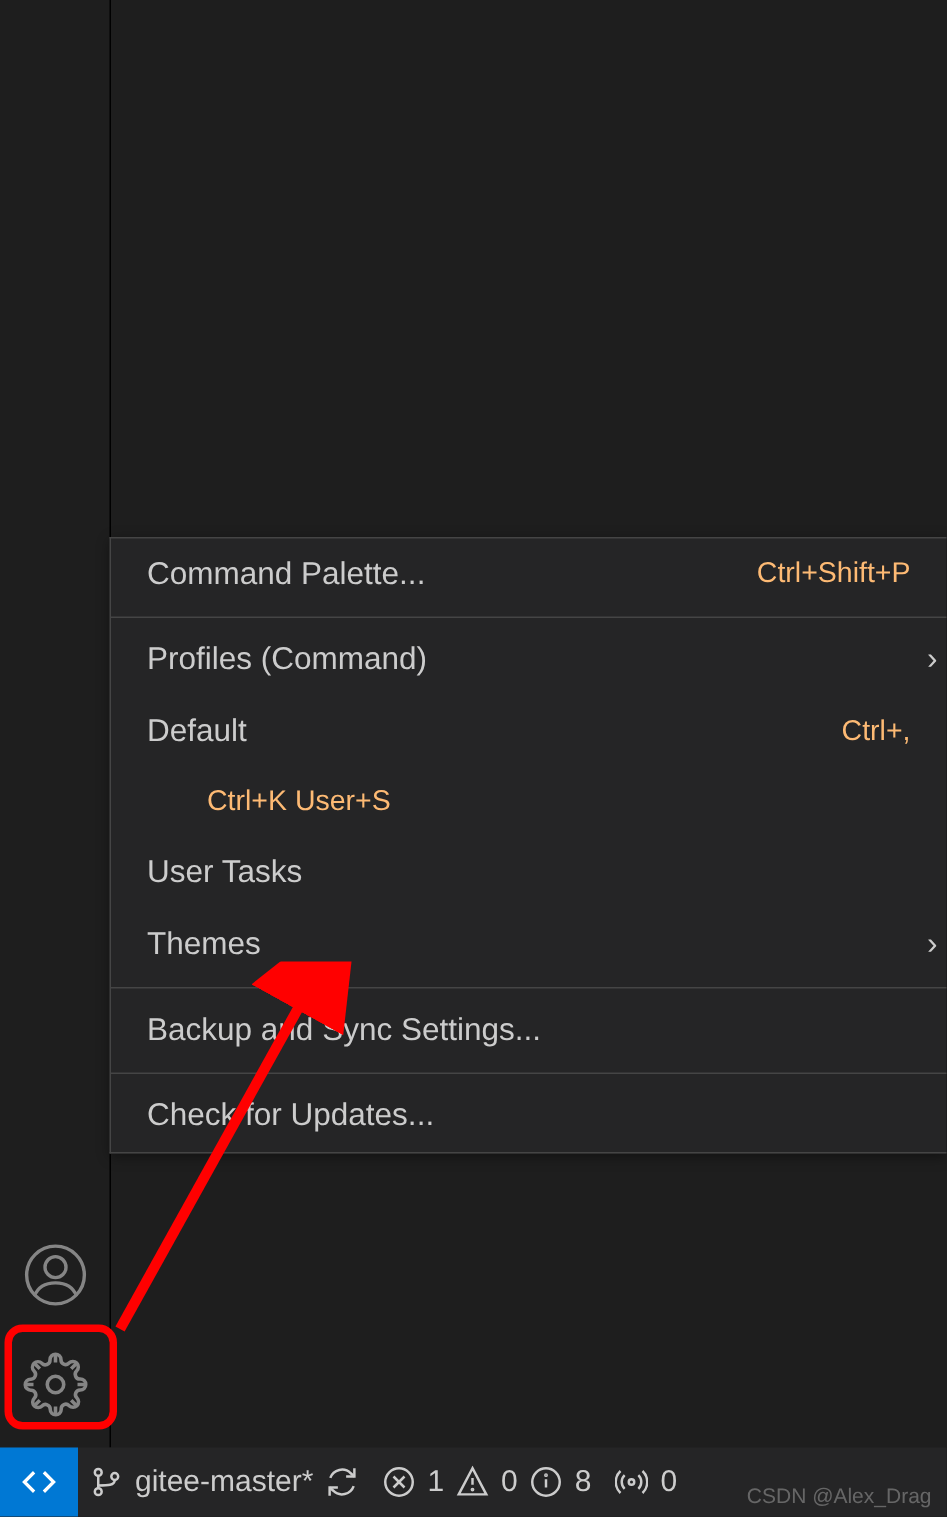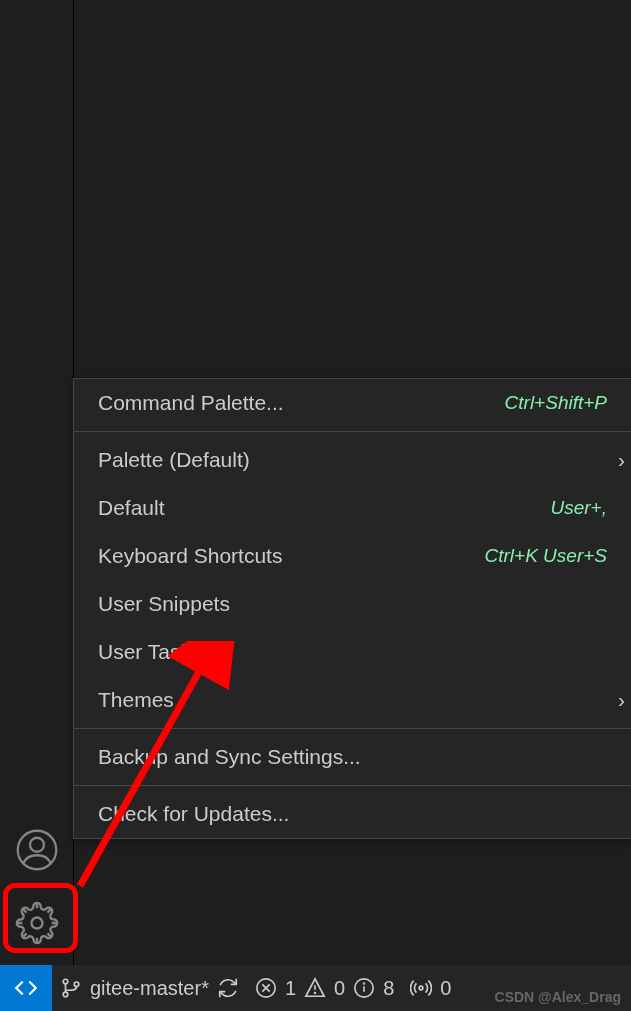--- a/index.html
+++ b/index.html
@@ -34,21 +34,21 @@
       left: 73px;
       top: 0;
       right: 0;
       bottom: 46px;
       background: #1e1e1e;
       border-left: 1px solid #000;
     }
     .context-menu {
       position: absolute;
       left: 73px;
-      top: 378px;
+      top: 358px;
       right: 0;
       background: #252526;
       border: 1px solid #454545;
       border-right: none;
       box-shadow: 0 2px 8px rgba(0,0,0,0.4);
       z-index: 100;
     }
     .menu-item {
       display: flex;
       justify-content: space-between;
@@ -58,24 +58,23 @@
       color: #cccccc;
       cursor: pointer;
       white-space: nowrap;
     }
     .menu-separator {
       height: 1px;
       background: #454545;
       margin: 4px 0;
     }
     .menu-shortcut {
-      color: #86efac;
+      color: #fdba74;
       font-size: 19px;
       margin-left: 40px;
-      font-style: italic;
     }
     .status-bar {
       position: absolute;
       left: 0;
       bottom: 0;
       width: 100%;
       height: 46px;
       background: #252526;
       display: flex;
       align-items: center;
@@ -120,21 +119,20 @@
       z-index: 201;
       pointer-events: none;
     }
     .watermark {
       position: absolute;
       right: 10px;
       bottom: 6px;
       font-size: 14px;
       color: rgba(200,200,200,0.4);
       z-index: 300;
-      font-weight: bold;
     }
     svg { display: block; }
     .submenu-chevron {
       position: absolute;
       right: 6px;
       color: #cccccc;
     }
     .menu-item-rel {
       position: relative;
     }
@@ -162,33 +160,29 @@
 <div class="main-area"></div>
 
 <div class="context-menu">
   <div class="menu-item">
     <span>Command Palette...</span>
     <span class="menu-shortcut">Ctrl+Shift+P</span>
   </div>
   <div class="menu-separator"></div>
 
   <div class="menu-item menu-item-rel">
-    <span>Palette (Default)</span>
+    <span>Profiles (Command)</span>
     <span class="submenu-chevron">›</span>
   </div>
   <div class="menu-item">
     <span>Default</span>
-    <span class="menu-shortcut">User+,</span>
-  </div>
-  <div class="menu-item">
-    <span>Keyboard Shortcuts</span>
+    <span class="menu-shortcut">Ctrl+,</span>
+  </div>
+  <div class="menu-item">
     <span class="menu-shortcut">Ctrl+K User+S</span>
-  </div>
-  <div class="menu-item">
-    <span>User Snippets</span>
   </div>
   <div class="menu-item">
     <span>User Tasks</span>
   </div>
   <div class="menu-item menu-item-rel">
     <span>Themes</span>
     <span class="submenu-chevron">›</span>
   </div>
   <div class="menu-separator"></div>
 

